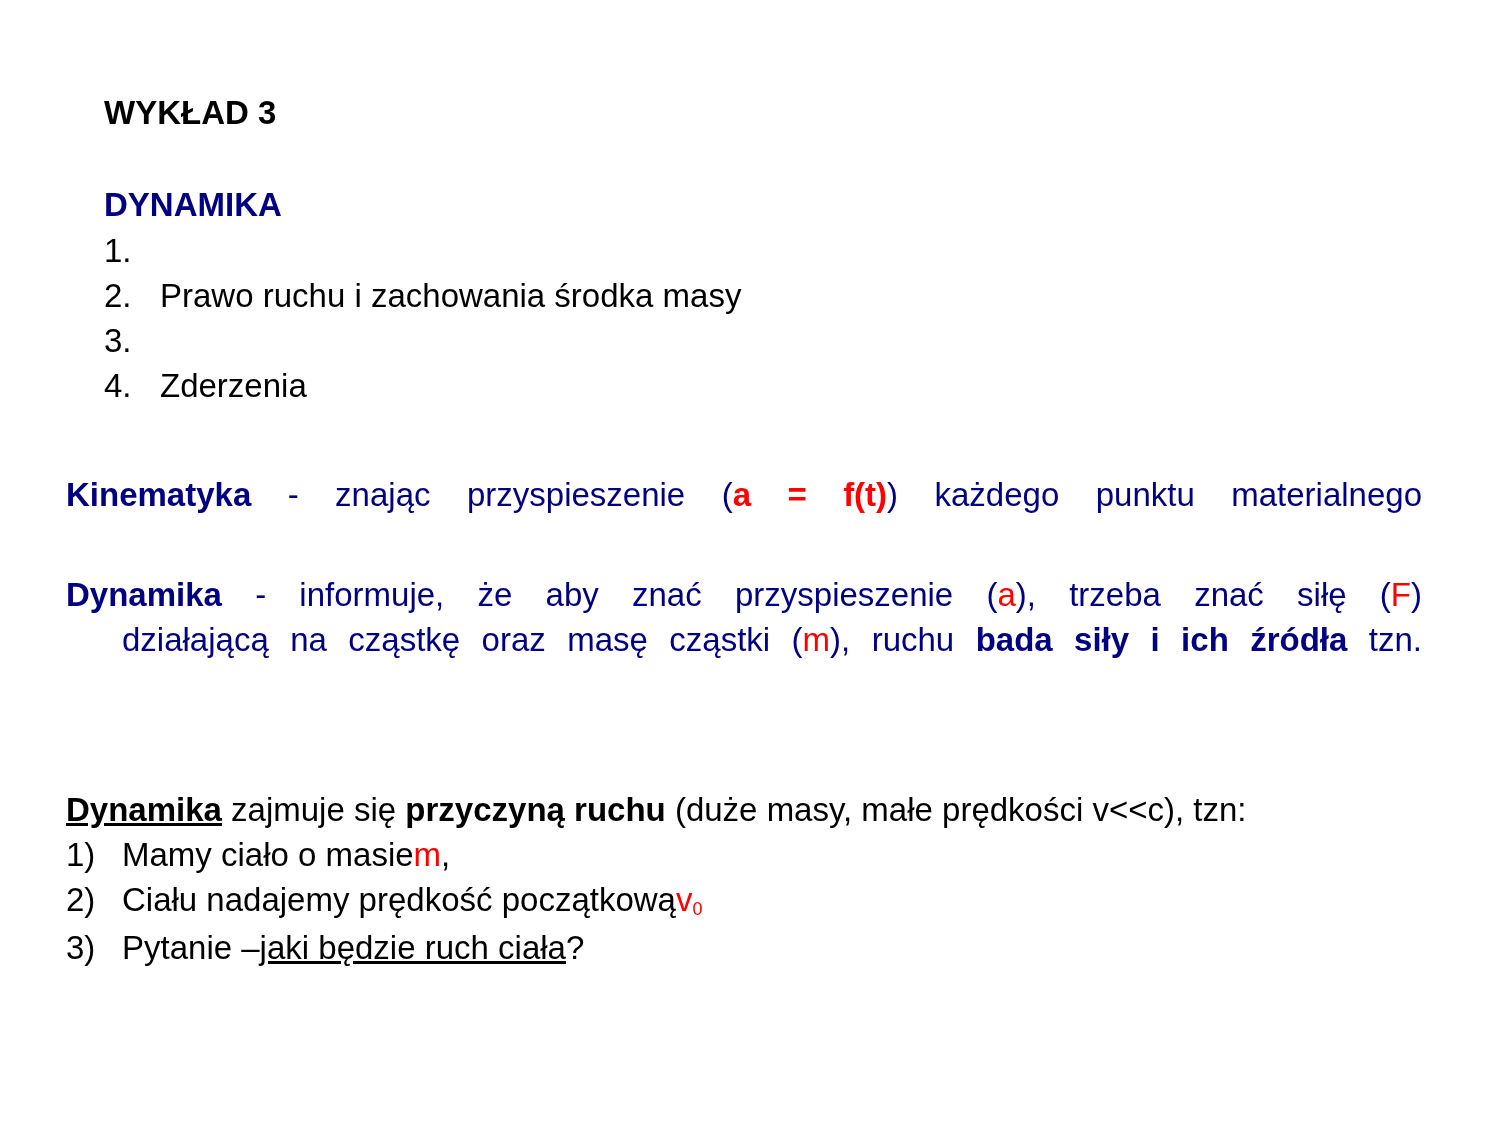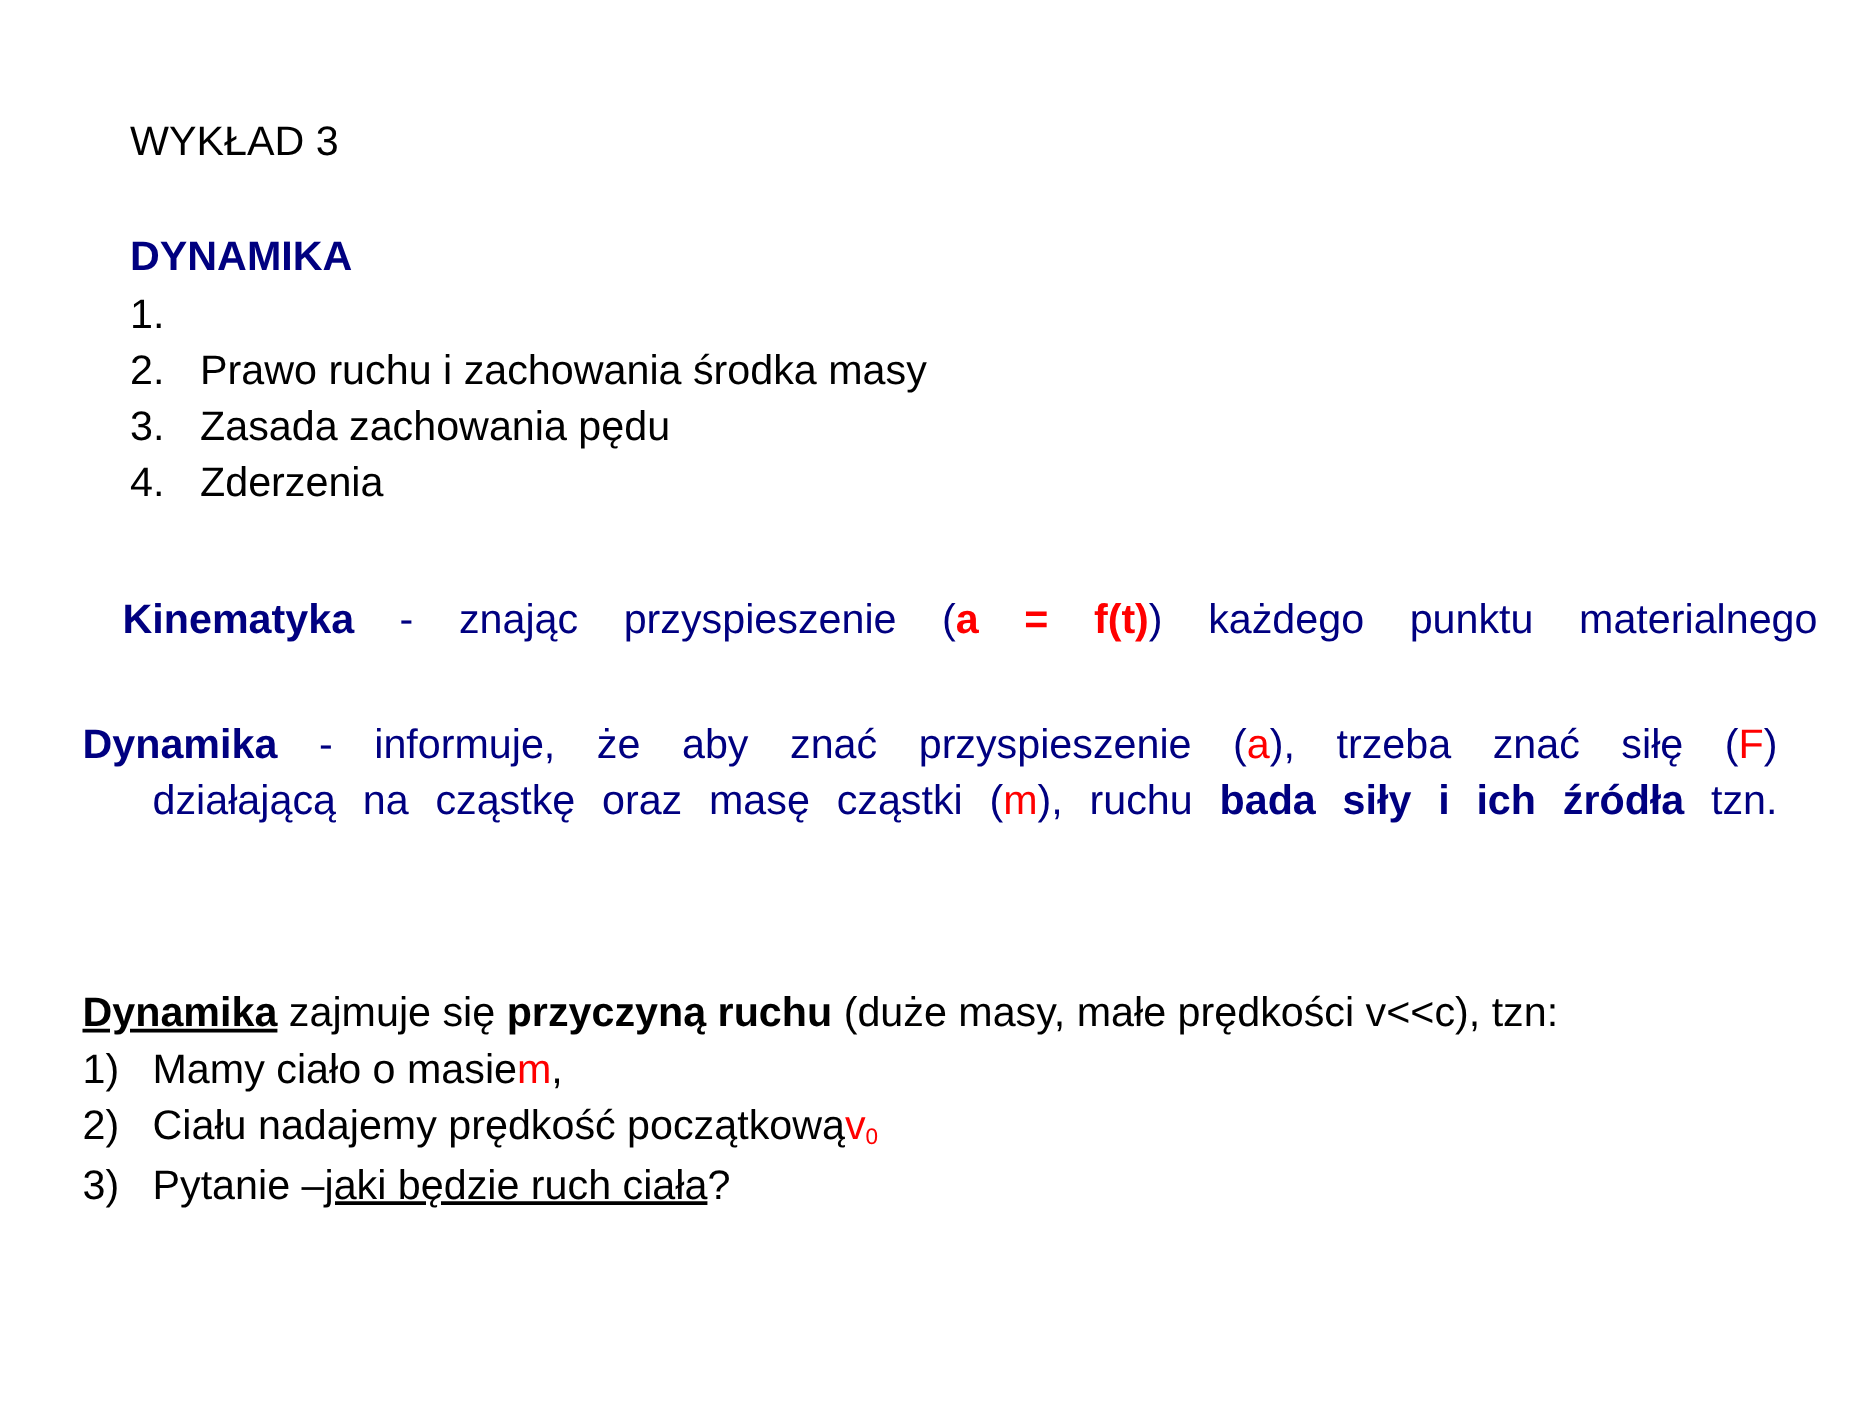--- a/index.html
+++ b/index.html
@@ -1,19 +1,19 @@
 <!DOCTYPE html>
 <html><head>
 <meta charset="utf-8">
 <style>
   html, body { margin: 0; padding: 0; background: #ffffff; }
   body { width: 1500px; height: 1125px; position: relative; overflow: hidden;
          font-family: "Liberation Sans", sans-serif; color: #000000; }
   .abs { position: absolute; white-space: nowrap; }
-  .title { left: 104px; top: 94px; font-size: 33px; font-weight: normal; color: #000; }
+  .title { left: 104px; top: 94px; font-size: 33px; font-weight: bold; color: #000; }
   .section { left: 104px; top: 186px; font-size: 33px; font-weight: bold; color: #000080; }
   .toc { left: 104px; top: 228px; font-size: 33px; line-height: 45px; margin: 0; padding: 0; list-style: none; }
   .toc li { display: flex; }
   .toc .num { width: 56px; display: inline-block; }
   .para { position: absolute; left: 66px; width: 1356px; font-size: 33px; line-height: 45px; text-align: justify; text-align-last: left; }
   .para .hang { padding-left: 56px; display: block; }
   .navy { color: #000080; }
   .red { color: #ff0000; }
   .b { font-weight: bold; }
   .u { text-decoration: underline; }
@@ -34,29 +34,28 @@
 <ul class="abs toc">
   <li>
       <span class="num">1.</span>
     </li>
   <li>
       <span class="num">2.</span>
       <span>Prawo ruchu i zachowania środka masy</span>
     </li>
   <li>
       <span class="num">3.</span>
-      <span>Zasada zachowania pędu</span>
     </li>
   <li>
       <span class="num">4.</span>
       <span>Zderzenia</span>
     </li>
 </ul>
 
-<div class="para navy" style="top:472px;margin-left:32px;">
+<div class="para navy" style="top:472px;">
   <div style="text-align:justify; text-align-last:justify;"><span class="b">Kinematyka</span><span> - znając przyspieszenie (</span><span class="red b">a = f(t)</span><span>) każdego punktu materialnego</span></div>
 </div>
 
 <div class="para navy" style="top:572px;">
   <div style="text-align:justify; text-align-last:justify;"><span class="b">Dynamika</span><span> - informuje, że aby znać przyspieszenie (</span><span class="red">a</span><span>), trzeba znać siłę (</span><span class="red">F</span><span>)</span></div>
   <div class="hang" style="text-align:justify; text-align-last:justify;"><span>działającą na cząstkę oraz masę cząstki (</span><span class="red">m</span><span>), ruchu </span><span class="b">bada siły i ich źródła</span><span> tzn.</span></div>
 </div>
 
 <div class="abs blk" style="left:66px; top:787px; font-size:33px; line-height:45px;"><span class="b u">Dynamika</span><span> zajmuje się </span><span class="b">przyczyną ruchu</span><span> (duże masy, małe prędkości v&lt;&lt;c), tzn:</span></div>
 

